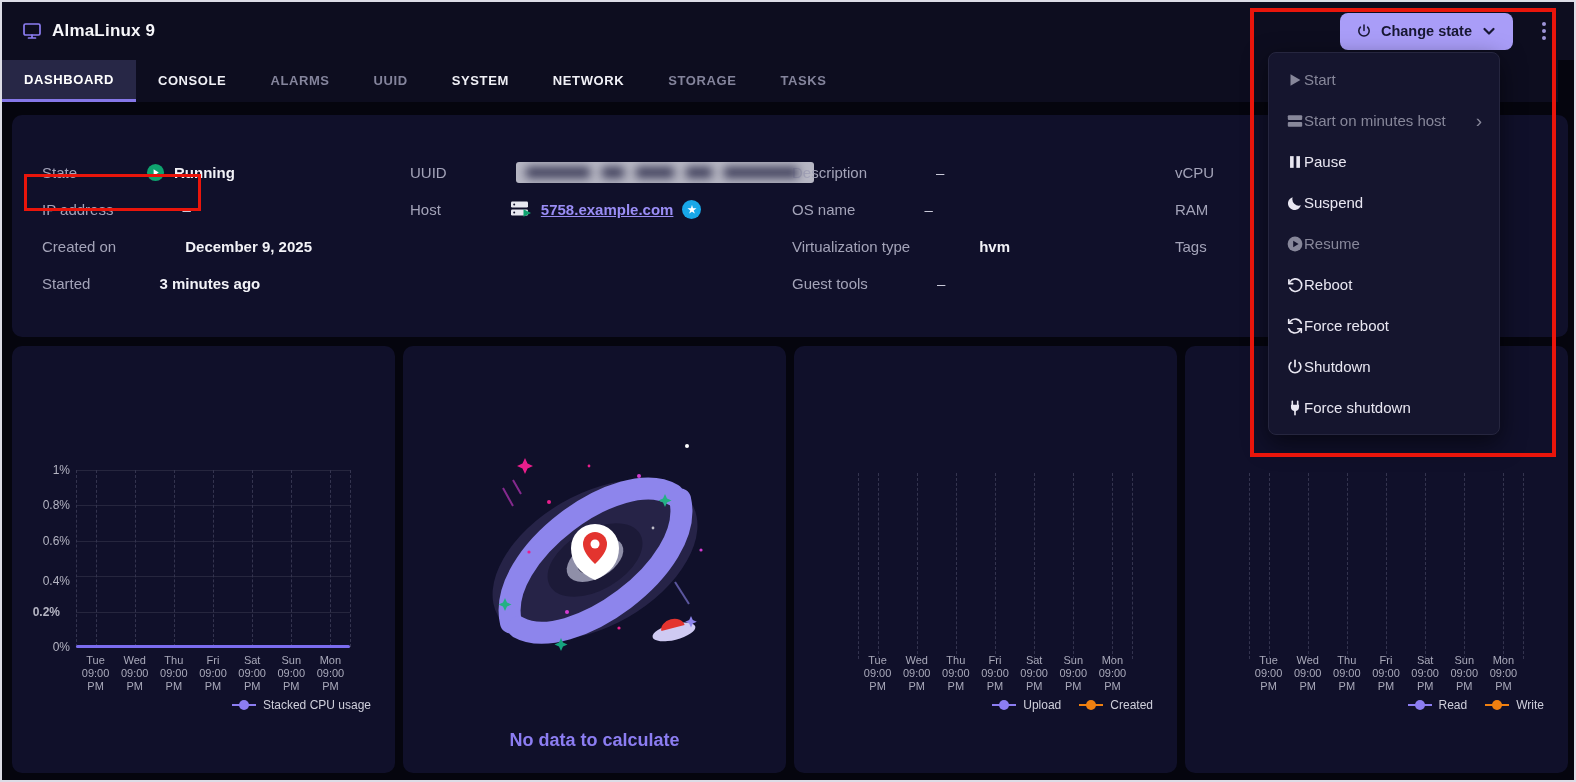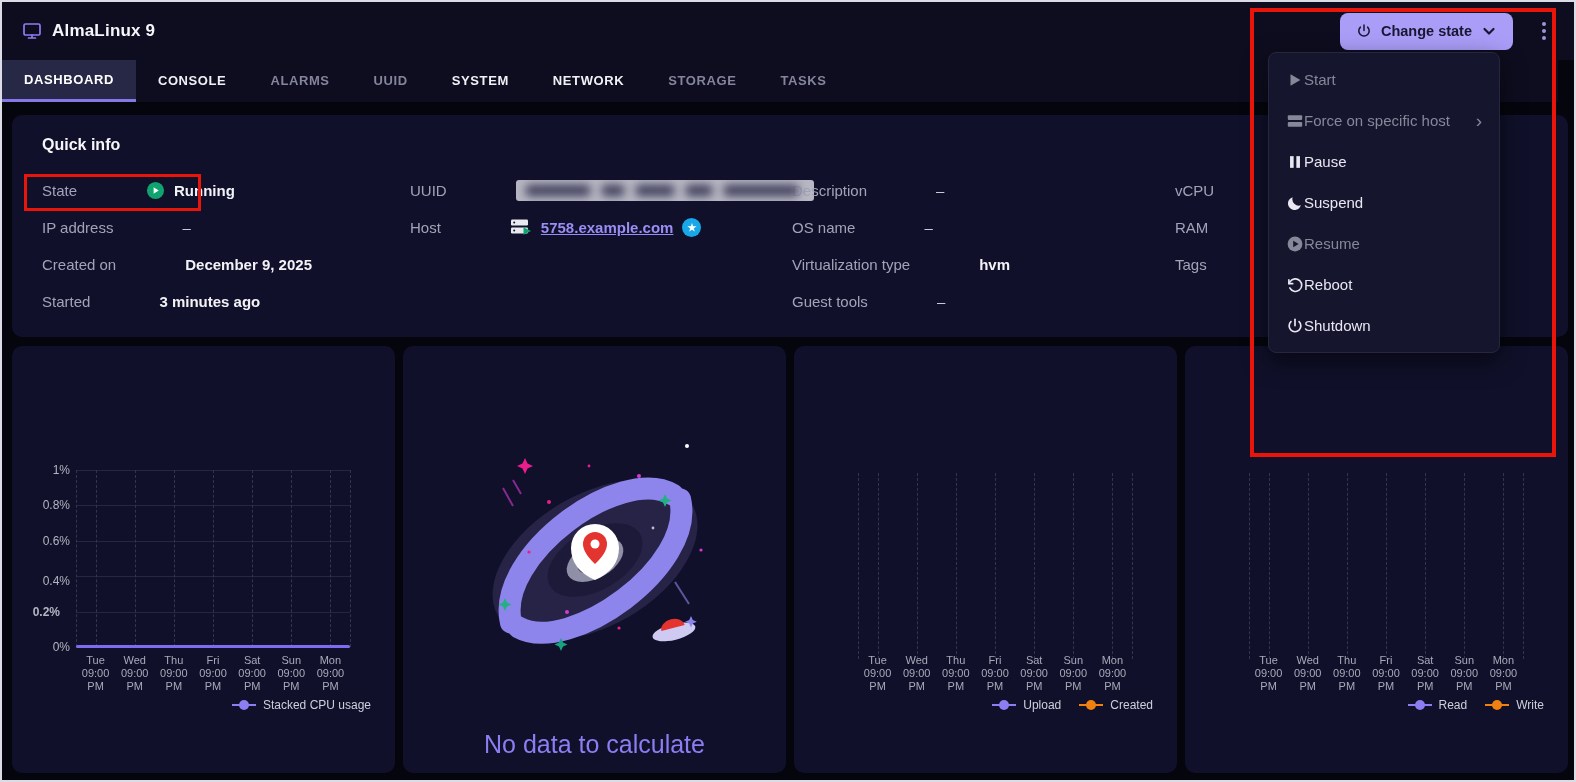--- a/index.html
+++ b/index.html
@@ -63,21 +63,21 @@
   .ytick { position:absolute; width:46px; text-align:right; font-size:12px; color:#b4b4c2; }
   .xlabels { position:absolute; display:flex; }
   .xl { flex:1; text-align:center; font-size:11px; line-height:13px; color:#a9a9ba; }
   .xl span { display:block; }
   .legend { position:absolute; display:flex; gap:18px; align-items:center; }
   .lg-item { display:flex; align-items:center; gap:7px; font-size:12px; color:#cfcfdb; }
   .lg-glyph { position:relative; width:24px; height:10px; }
   .lg-glyph .ln { position:absolute; left:0; right:0; top:4px; height:2px; }
   .lg-glyph .dt { position:absolute; left:7px; top:0; width:10px; height:10px; border-radius:50%; }
   .no-data { position:absolute; left:0; right:0; top:384px; text-align:center;
-    font-size:25px; font-weight:normal; color:#8c7df2; }
+    font-size:18px; font-weight:bold; color:#8c7df2; }
   .galaxy { position:absolute; left:50%; top:86px; transform:translateX(-50%); }
   
   .menu { position:absolute; left:1266px; top:50px; width:232px; z-index:40;
     background:#15152e; border:1px solid #26263f; border-radius:8px; padding:6px 0;
     box-shadow:0 8px 24px rgba(0,0,0,.55); }
   .menu-item { display:flex; align-items:center; height:41px; padding:0 17px;
     font-size:15px; color:#e9e7f2; cursor:pointer; }
   .menu-item.disabled { color:#87879a; }
   .mi-ico { width:18px; height:18px; display:inline-flex; flex:none; }
   .mi-ico svg { width:100%; height:100%; }
@@ -130,21 +130,20 @@
       <div class="tab bright">CONSOLE</div>
       <div class="tab">ALARMS</div>
       <div class="tab">UUID</div>
       <div class="tab bright">SYSTEM</div>
       <div class="tab bright">NETWORK</div>
       <div class="tab">STORAGE</div>
       <div class="tab">TASKS</div>
     </nav>
 
   <section class="card quick">
-    <h2>Quick info</h2>
     <div class="qi-grid" id="qi">
         <div>
           <div class="qi-field">
             <span class="qi-label">State</span>
             <span class="qi-value">
               <span class="state-ico">
                 <svg viewBox="0 0 20 20">
                   <circle cx="10" cy="10" r="9" fill="#0fa36f"></circle>
                   <path d="M8 6.6l5.4 3.4L8 13.4z" fill="#fff"></path>
                 </svg>
@@ -490,21 +489,21 @@
         </span>
         <span>Start</span>
       </div>
       <div class="menu-item disabled">
         <span class="mi-ico">
           <svg viewBox="0 0 20 20">
             <rect x="2" y="3.5" width="16" height="5.4" rx="1.2" fill="currentColor"></rect>
             <rect x="2" y="11" width="16" height="5.4" rx="1.2" fill="currentColor"></rect>
           </svg>
         </span>
-        <span>Force on specific host</span>
+        <span>Start on minutes host</span>
         <span class="mi-chev">›</span>
       </div>
       <div class="menu-item">
         <span class="mi-ico">
           <svg viewBox="0 0 20 20">
             <rect x="4.5" y="3.5" width="4" height="13" fill="currentColor"></rect>
             <rect x="11.5" y="3.5" width="4" height="13" fill="currentColor"></rect>
           </svg>
         </span>
         <span>Pause</span>
@@ -530,24 +529,45 @@
         <span class="mi-ico">
           <svg viewBox="0 0 20 20" fill="none" stroke="currentColor" stroke-width="1.8" stroke-linecap="round" stroke-linejoin="round">
             <path d="M3.2 4.2v4.3h4.3"></path>
             <path d="M4.2 13.3a7 7 0 1 0 .4-7L3.2 8.5"></path>
           </svg>
         </span>
         <span>Reboot</span>
       </div>
       <div class="menu-item">
         <span class="mi-ico">
+          <svg viewBox="0 0 20 20" fill="none" stroke="currentColor" stroke-width="1.8" stroke-linecap="round" stroke-linejoin="round">
+            <path d="M16.9 6.9A7 7 0 0 0 4.7 5.1L3 6.9"></path>
+            <path d="M3 2.9v4h4"></path>
+            <path d="M3.1 13.1a7 7 0 0 0 12.2 1.8l1.7-1.8"></path>
+            <path d="M17 17.1v-4h-4"></path>
+          </svg>
+        </span>
+        <span>Force reboot</span>
+      </div>
+      <div class="menu-item">
+        <span class="mi-ico">
           <svg viewBox="0 0 20 20" fill="none" stroke="currentColor" stroke-width="1.9" stroke-linecap="round">
             <path d="M10 2.5v7"></path>
             <path d="M5.5 5.2a6.5 6.5 0 1 0 9 0"></path>
           </svg>
         </span>
         <span>Shutdown</span>
       </div>
+      <div class="menu-item">
+        <span class="mi-ico">
+          <svg viewBox="0 0 20 20" fill="none" stroke="currentColor" stroke-width="1.8" stroke-linecap="round">
+            <path d="M7 2.5v4M13 2.5v4"></path>
+            <path d="M5.5 6.5h9v2.5a4.5 4.5 0 0 1-9 0z" fill="currentColor" stroke="none"></path>
+            <path d="M10 13.5v4"></path>
+          </svg>
+        </span>
+        <span>Force shutdown</span>
+      </div>
     </div>
 
   <div class="annot annot-state"></div>
   <div class="annot annot-menu"></div>
 </div>
 
 </body></html>

